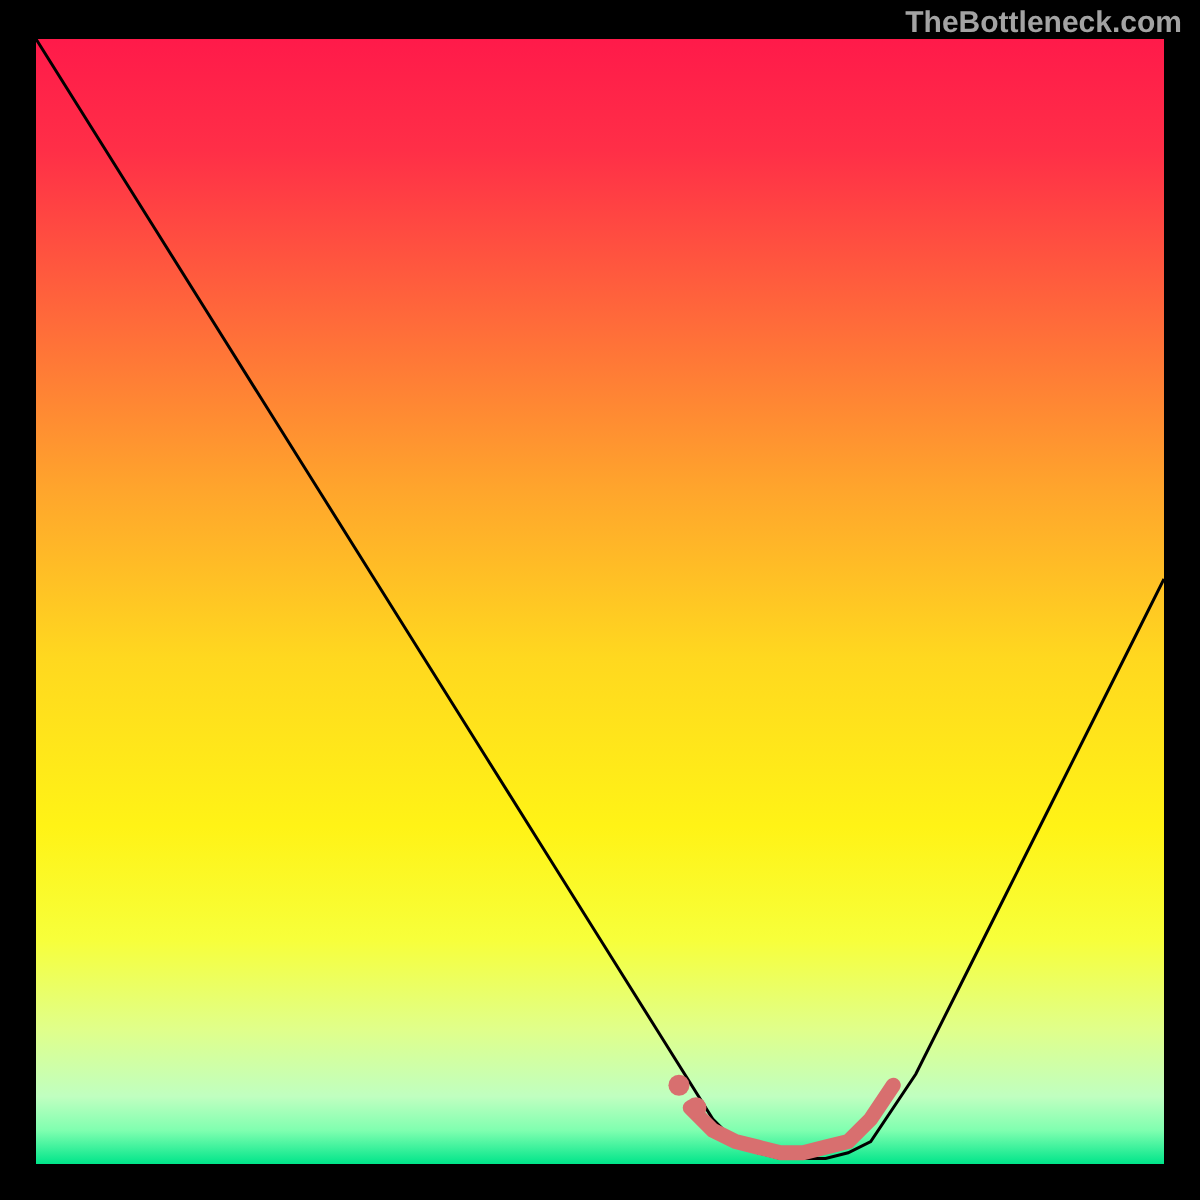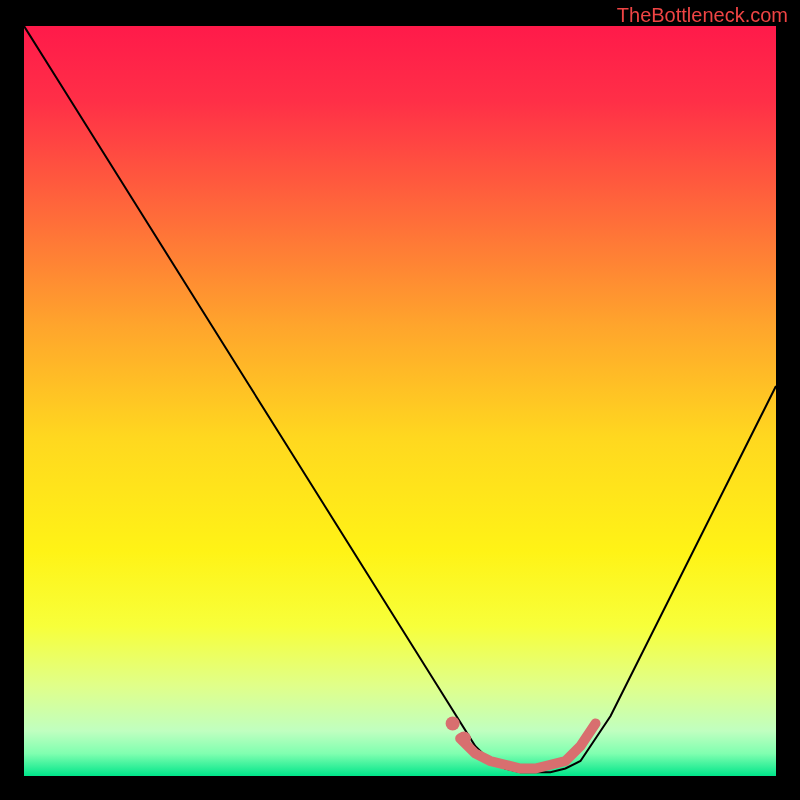--- a/index.html
+++ b/index.html
@@ -7,23 +7,23 @@
     width: 800px;
     height: 800px;
     background: #000;
     position: relative;
     font-family: Arial, sans-serif;
   }
   .watermark {
     position: absolute;
     top: 4px;
     right: 12px;
-    color: #ef4444;
+    color: #a3a3a3;
     font-size: 20px;
-    font-weight: 400;
+    font-weight: 700;
     z-index: 10;
   }
   .plot-area {
     position: absolute;
     left: 24px;
     top: 26px;
     width: 752px;
     height: 750px;
   }
   .gradient-bg {

